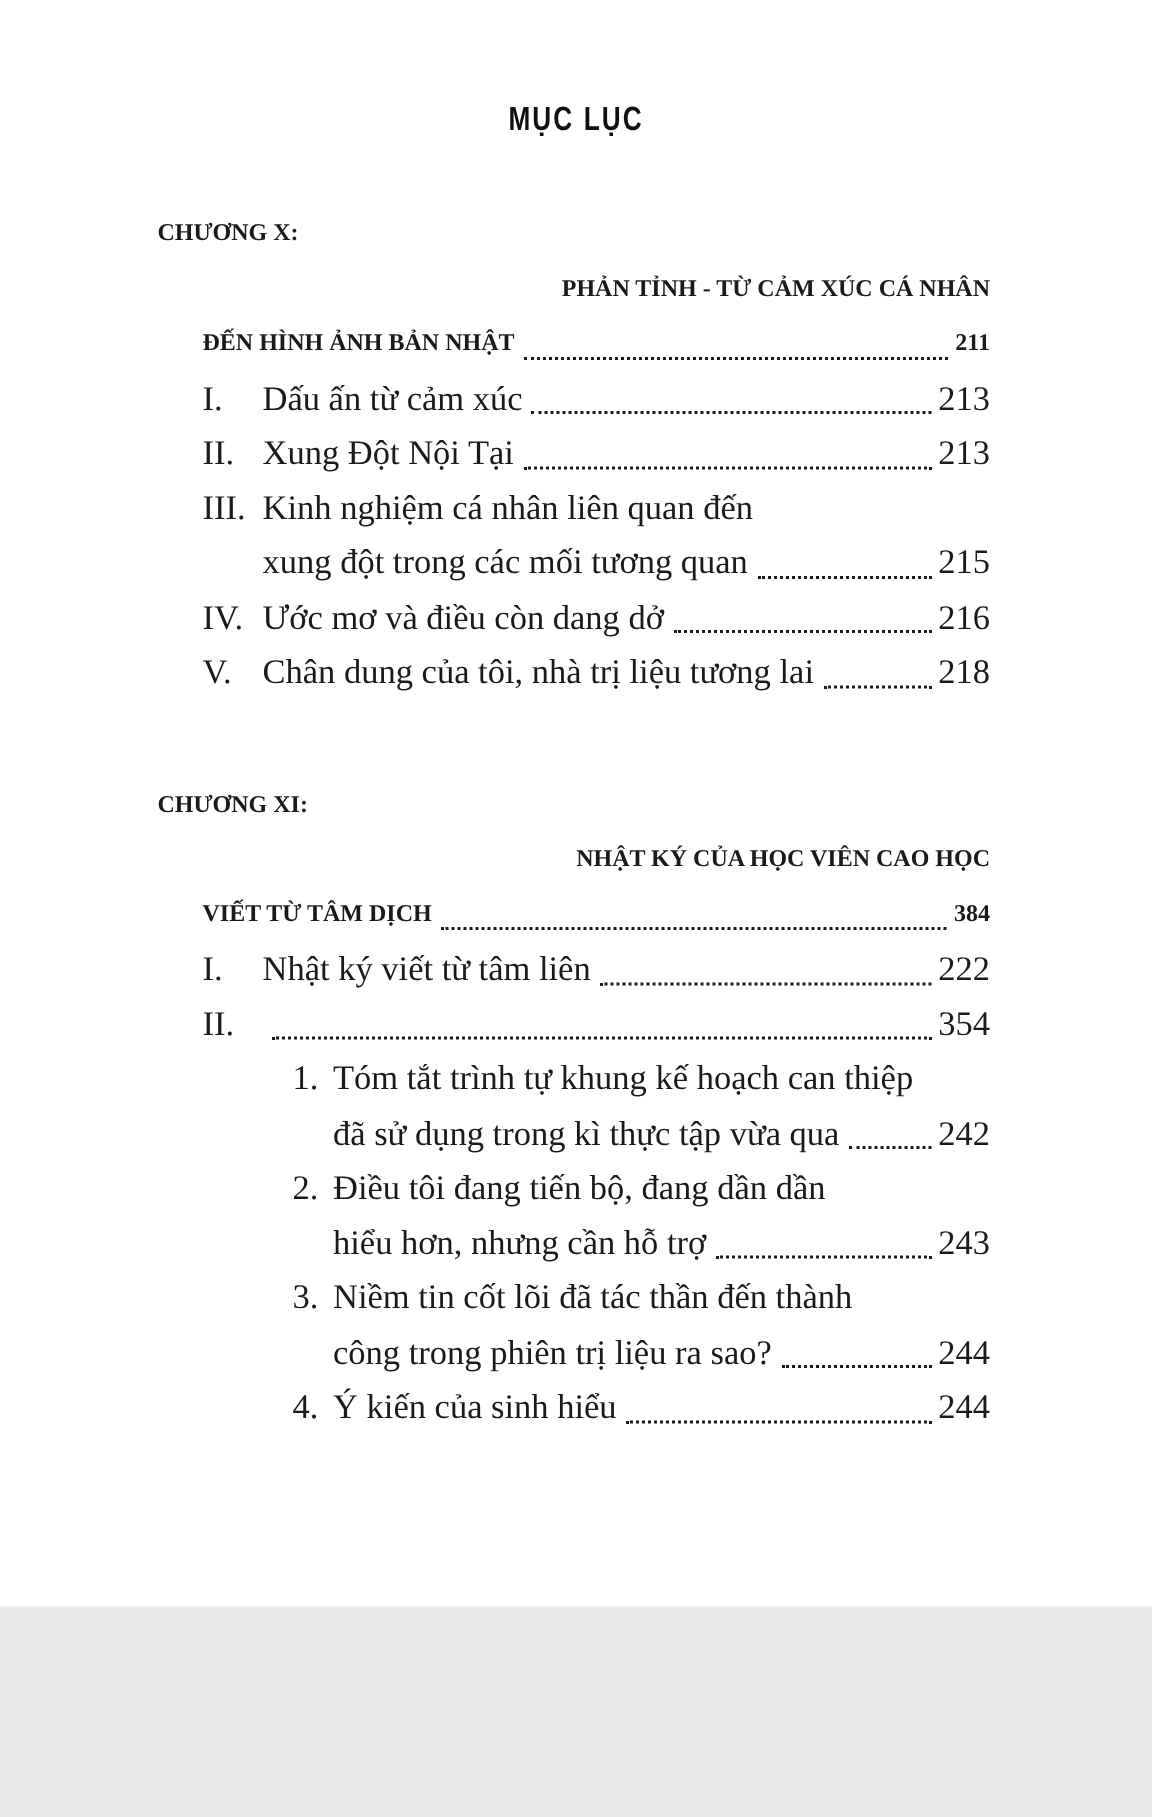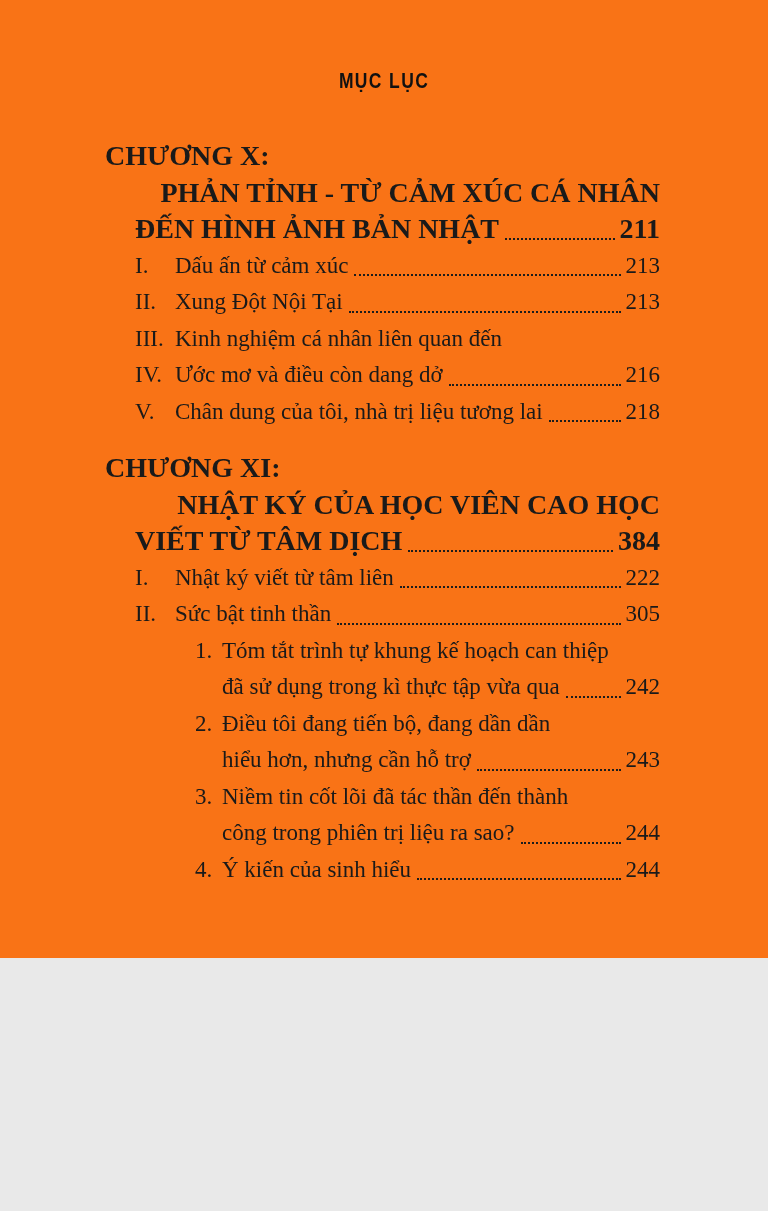--- a/index.html
+++ b/index.html
@@ -1,20 +1,20 @@
 <!DOCTYPE html>
 <html><head>
 <meta charset="utf-8">
 <style>
   html,body{margin:0;padding:0;background:#e9e9e9;}
   .page{
     position:relative;
-    width:768px;height:958px;
+    width:768px;height:1071px;
     margin:0 auto;
-    background:#f97316;
+    background:#ffffff;
     color:#1a1a1a;
     font-family:"Liberation Serif","DejaVu Serif",serif;
     overflow:hidden;
   }
   .doc-header{
     padding-top:70px;
     text-align:center;
   }
   .doc-header .hdr-txt{
     display:inline-block;
@@ -30,38 +30,38 @@
     font-size:23px;
   }
   .line{
     display:flex;
     white-space:nowrap;
     line-height:36.5px;
     align-items:stretch;
   }
   .heading{
     font-weight:bold;
-    font-size:28px;
+    font-size:16px;
   }
   .l1{margin-left:30px;justify-content:flex-end;}
   .entry{padding-left:30px;}
   .entry .num{flex:0 0 40px;}
   .cont{margin-left:70px;}
   .sub{margin-left:90px;}
   .sub .num{flex:0 0 27px;}
   .subcont{margin-left:117px;}
   .txt{flex:0 0 auto;}
   .dots{
     flex:1 1 auto;
     min-width:6px;
     border-bottom:2.6px dotted #1c1c1c;
     margin:0 5px 8px 6px;
   }
   .pg{flex:0 0 auto;}
-  .chapter2{margin-top:20px;font-family:Liberation Serif, serif;}
+  .chapter2{margin-top:52px;font-family:Liberation Serif, serif;}
   .doc-footer{
     position:absolute;
     left:0;top:1118px;
     width:100%;
     text-align:center;
     font-size:22px;
     font-family:Liberation Mono, monospace;
   }
 </style>
 </head>
@@ -99,20 +99,25 @@
         <span class="num">II.</span>
         <span class="txt">Xung Đột Nội Tại</span>
         <span class="dots"></span>
         <span class="pg">213</span>
       </div>
 
       <div class="line entry">
         <span class="num">III.</span>
         <span class="txt">Kinh nghiệm cá nhân liên quan đến</span>
       </div>
+      <div class="line cont">
+        <span class="txt">xung đột trong các mối tương quan</span>
+        <span class="dots"></span>
+        <span class="pg">215</span>
+      </div>
 
       <div class="line entry">
         <span class="num">IV.</span>
         <span class="txt">Ước mơ và điều còn dang dở</span>
         <span class="dots"></span>
         <span class="pg">216</span>
       </div>
 
       <div class="line entry">
         <span class="num">V.</span>
@@ -137,23 +142,22 @@
 
       <div class="line entry">
         <span class="num">I.</span>
         <span class="txt">Nhật ký viết từ tâm liên</span>
         <span class="dots"></span>
         <span class="pg">222</span>
       </div>
 
       <div class="line entry">
         <span class="num">II.</span>
-        <span class="txt">Sức bật tinh thần</span>
-        <span class="dots"></span>
-        <span class="pg">305</span>
+        <span class="dots"></span>
+        <span class="pg">354</span>
       </div>
 
       <div class="line sub">
         <span class="num">1.</span>
         <span class="txt">Tóm tắt trình tự khung kế hoạch can thiệp</span>
       </div>
       <div class="line subcont">
         <span class="txt">đã sử dụng trong kì thực tập vừa qua</span>
         <span class="dots"></span>
         <span class="pg">242</span>

